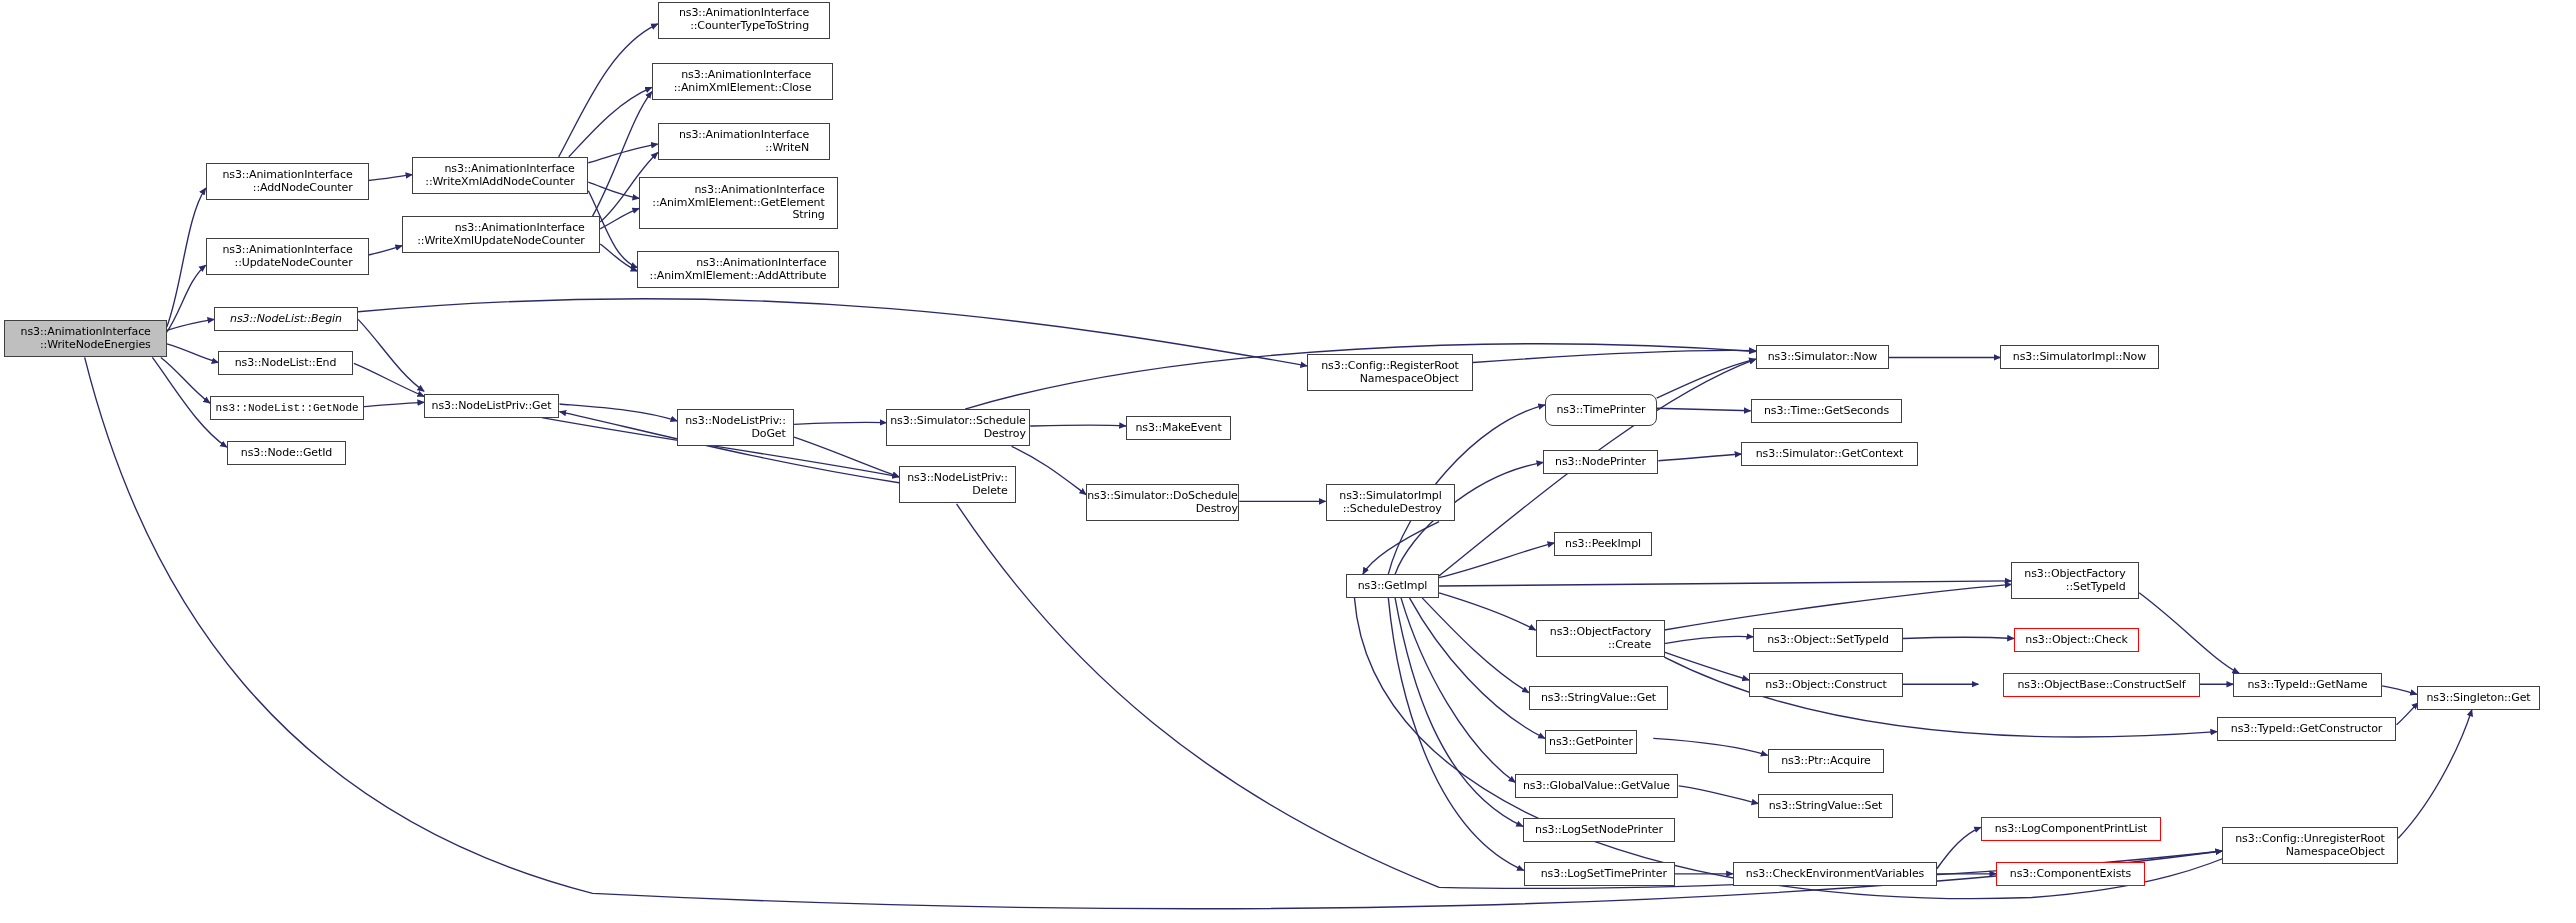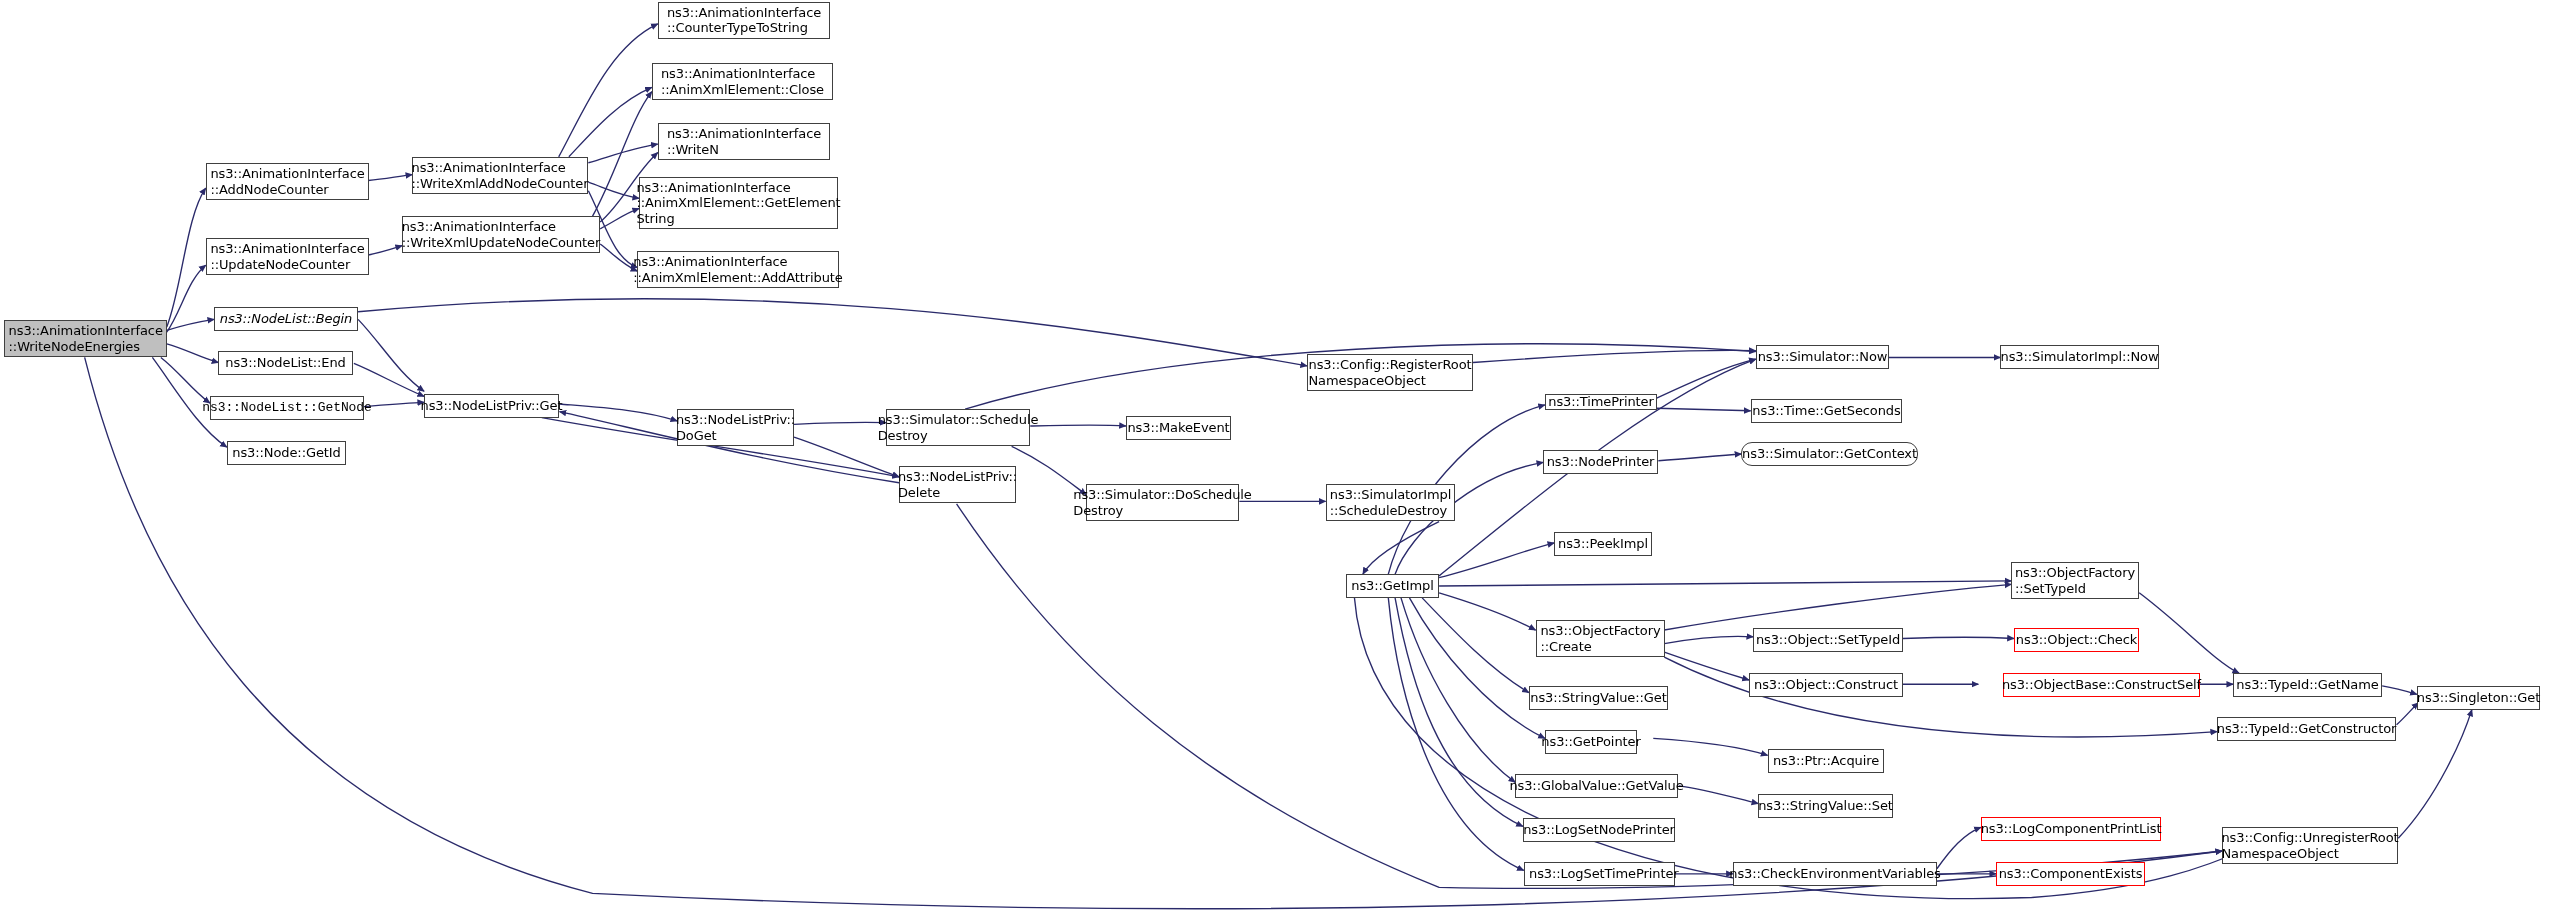--- a/index.html
+++ b/index.html
@@ -15,22 +15,22 @@
   #edges{position:absolute;left:0;top:0;width:2576px;height:924px;}
   .node{
     position:absolute;
     box-sizing:border-box;
     border:0.8px solid #404040;
     background:#ffffff;
     color:#000000;
     display:flex;
     align-items:center;
     justify-content:center;
-    text-align:left;
-    font-size:13px;
+    text-align:right;
+    font-size:11px;
     line-height:1.18;
     letter-spacing:-0.1px;
     padding:0 3.4px;
     white-space:pre-line;
     z-index:5;
   }
   .node.red{border:0.8px solid #ff0000;}
   .node.root{background:#bfbfbf;border:0.8px solid #404040;}
 </style>
 </head>
@@ -144,35 +144,35 @@
 Delete</div>
     <div class="node" style="left: 886px; top: 409px; width: 144px; height: 37px;">ns3::Simulator::Schedule
 Destroy</div>
     <div class="node" style="left: 1126px; top: 416px; width: 105px; height: 24px;">ns3::MakeEvent</div>
     <div class="node" style="left: 1086px; top: 484px; width: 153px; height: 37px;">ns3::Simulator::DoSchedule
 Destroy</div>
     <div class="node" style="left: 1326px; top: 484px; width: 129px; height: 37px;">ns3::SimulatorImpl
 ::ScheduleDestroy</div>
     <div class="node" style="left: 1307px; top: 354px; width: 166px; height: 37px;">ns3::Config::RegisterRoot
 NamespaceObject</div>
-    <div class="node" style="left: 1545px; top: 394px; width: 112px; height: 16px;">ns3::TimePrinter</div>
+    <div class="node" style="left: 1545px; top: 394px; width: 112px; height: 32px; border-radius: 8px;">ns3::TimePrinter</div>
     <div class="node" style="left: 1543px; top: 450px; width: 115px; height: 24px;">ns3::NodePrinter</div>
     <div class="node" style="left: 1554px; top: 532px; width: 98px; height: 24px;">ns3::PeekImpl</div>
     <div class="node" style="left: 1346px; top: 574px; width: 93px; height: 24px;">ns3::GetImpl</div>
     <div class="node" style="left: 1536px; top: 620px; width: 129px; height: 37px;">ns3::ObjectFactory
 ::Create</div>
     <div class="node" style="left: 1529px; top: 686px; width: 139px; height: 24px;">ns3::StringValue::Get</div>
     <div class="node" style="left: 1545px; top: 730px; width: 92px; height: 24px;">ns3::GetPointer</div>
     <div class="node" style="left: 1515px; top: 774px; width: 163px; height: 24px;">ns3::GlobalValue::GetValue</div>
     <div class="node" style="left: 1523px; top: 818px; width: 152px; height: 24px;">ns3::LogSetNodePrinter</div>
     <div class="node" style="left: 1524px; top: 862px; width: 151px; height: 24px; padding-left: 12px;">ns3::LogSetTimePrinter</div>
     <div class="node" style="left: 1756px; top: 345px; width: 133px; height: 24px;">ns3::Simulator::Now</div>
     <div class="node" style="left: 2000px; top: 345px; width: 159px; height: 24px;">ns3::SimulatorImpl::Now</div>
     <div class="node" style="left: 1751px; top: 399px; width: 151px; height: 24px;">ns3::Time::GetSeconds</div>
-    <div class="node" style="left: 1741px; top: 442px; width: 177px; height: 24px; border-radius: 11px;">ns3::Simulator::GetContext</div>
+    <div class="node" style="left: 1741px; top: 442px; width: 177px; height: 24px;">ns3::Simulator::GetContext</div>
     <div class="node" style="left: 2011px; top: 562px; width: 128px; height: 37px;">ns3::ObjectFactory
 ::SetTypeId</div>
     <div class="node" style="left: 1753px; top: 628px; width: 150px; height: 24px;">ns3::Object::SetTypeId</div>
     <div class="node red" style="left: 2014px; top: 628px; width: 125px; height: 24px;">ns3::Object::Check</div>
     <div class="node" style="left: 1749px; top: 673px; width: 154px; height: 24px;">ns3::Object::Construct</div>
     <div class="node red" style="left: 1978px; top: 673px; width: 197px; height: 24px; margin-left: 25px;">ns3::ObjectBase::ConstructSelf</div>
     <div class="node" style="left: 2233px; top: 673px; width: 149px; height: 24px;">ns3::TypeId::GetName</div>
     <div class="node" style="left: 2217px; top: 717px; width: 179px; height: 24px;">ns3::TypeId::GetConstructor</div>
     <div class="node" style="left: 2417px; top: 686px; width: 123px; height: 24px;">ns3::Singleton::Get</div>
     <div class="node" style="left: 1768px; top: 749px; width: 116px; height: 24px;">ns3::Ptr::Acquire</div>

